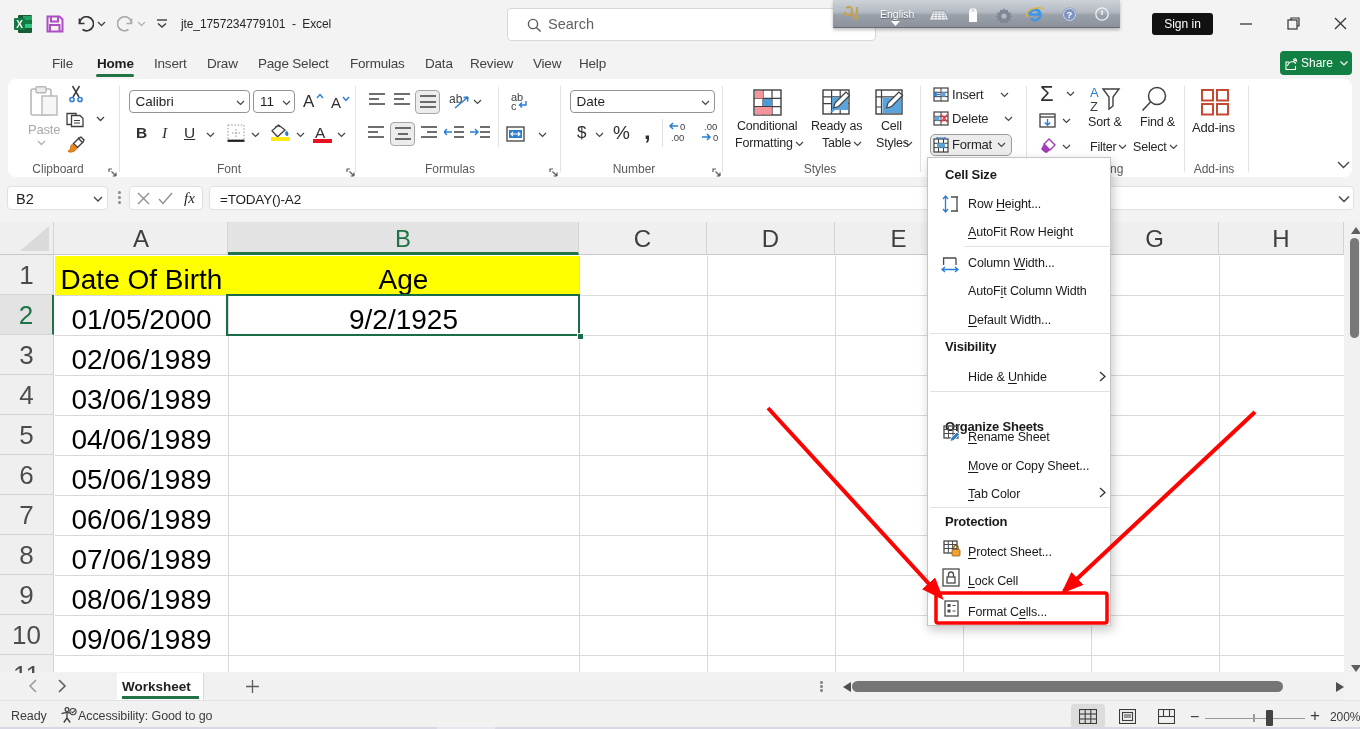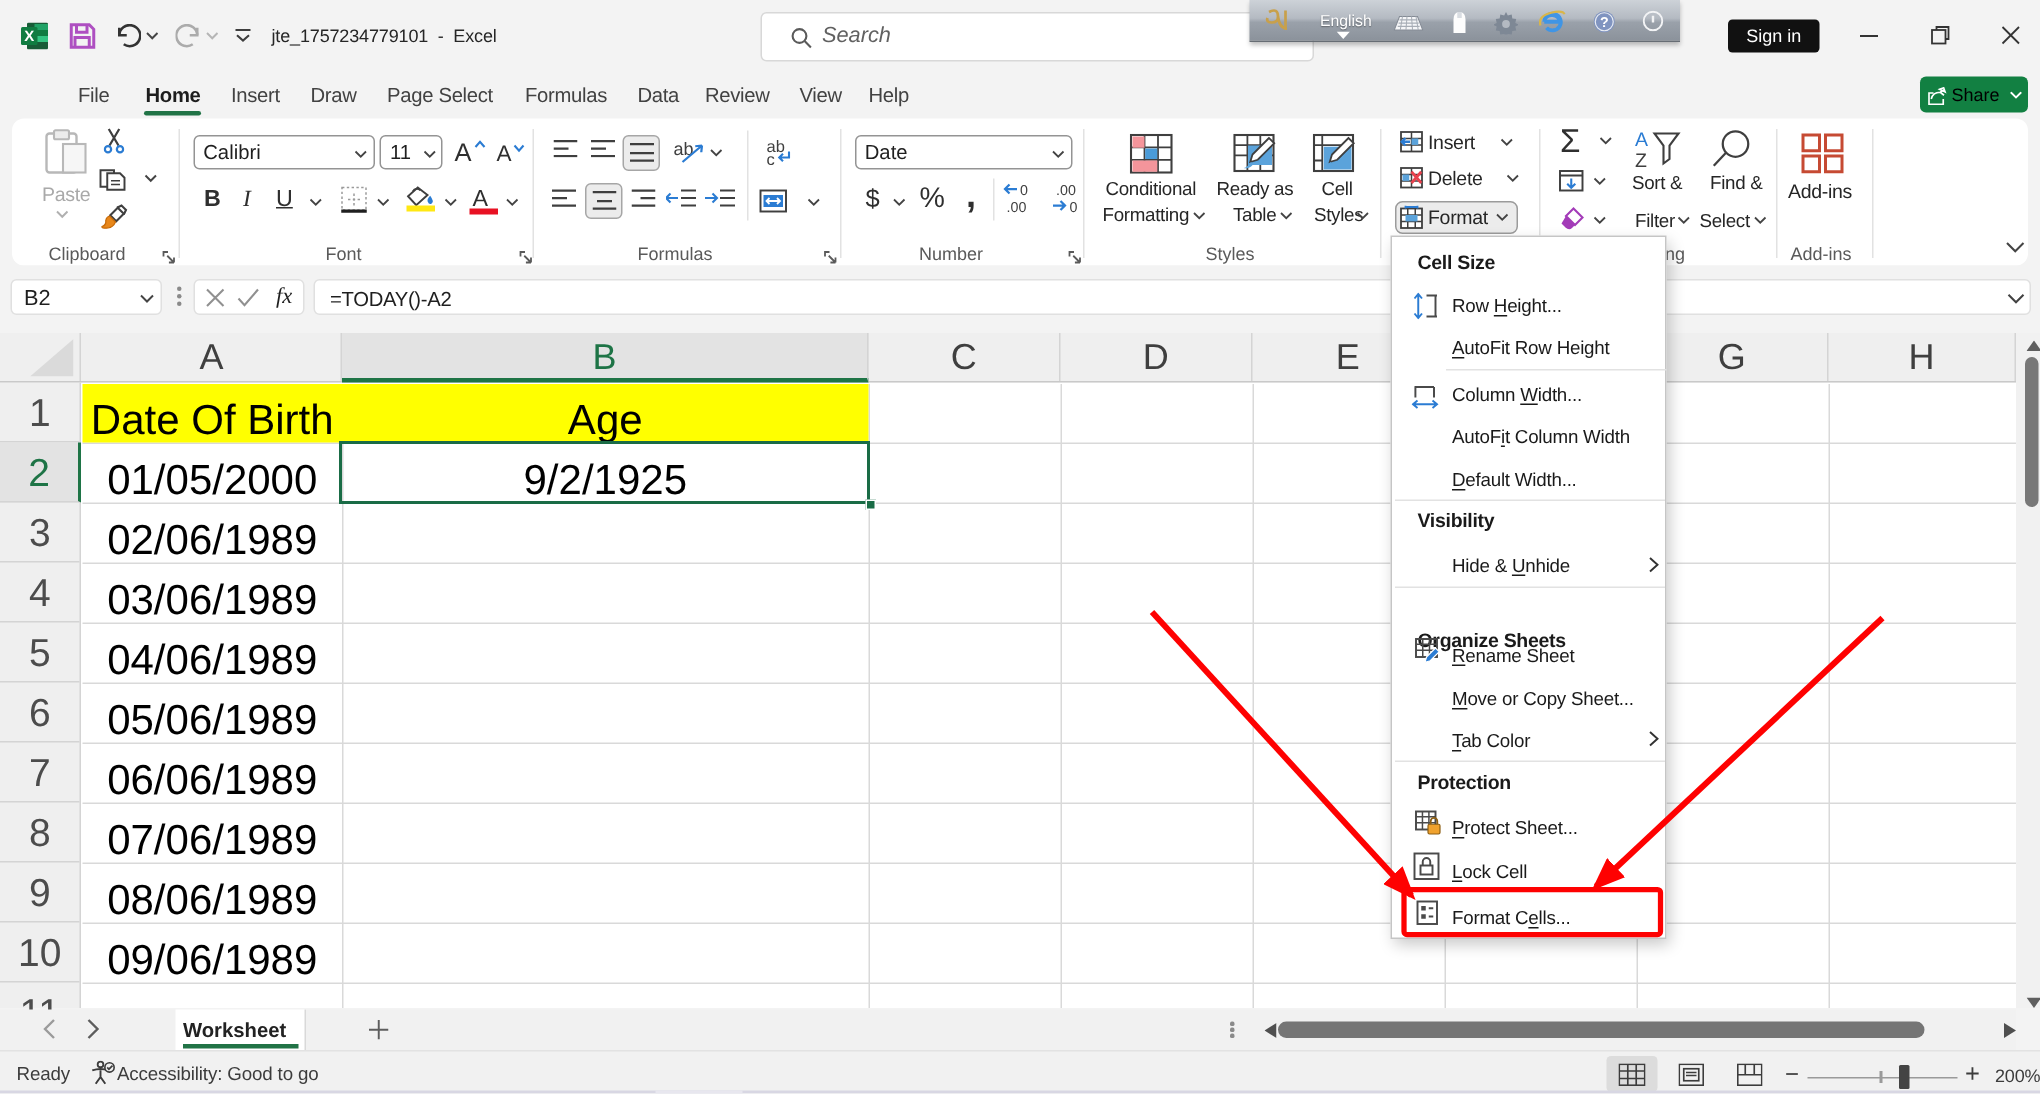--- a/index.html
+++ b/index.html
@@ -3,30 +3,30 @@
 <meta charset="utf-8">
 <style>
 *{margin:0;padding:0;box-sizing:border-box;}
 html,body{width:1360px;height:729px;overflow:hidden;font-family:"Liberation Sans",sans-serif;background:#f3f3f3;}
 .abs{position:absolute;}
 #page{position:relative;width:1360px;height:729px;}
 
 #titlebar{position:absolute;left:0;top:0;width:1360px;height:48px;background:#f3f3f3;}
 #titletext{position:absolute;left:181px;top:17px;font-size:12px;letter-spacing:-0.1px;color:#262626;}
 #searchbox{position:absolute;left:507px;top:8px;width:369px;height:33px;background:#fff;border:1px solid #d8d8d8;border-radius:4px;}
-#searchbox .ph{position:absolute;left:40px;top:7px;font-size:14.5px;color:#616161;font-style:italic;}
+#searchbox .ph{position:absolute;left:40px;top:7px;font-size:14.5px;color:#616161;}
 #signin{position:absolute;left:1152px;top:13px;width:61px;height:22px;background:#111;border-radius:3px;color:#fff;font-size:12px;text-align:center;line-height:22px;}
 
 #langbar{position:absolute;left:833px;top:0;width:287px;height:28px;background:linear-gradient(#cdd2d8 0%,#b4bac2 45%,#9aa1aa 55%,#8b929b 100%);border-bottom:1px solid #676d74;box-shadow:0 2px 3px rgba(0,0,0,.25);}
 
 #tabrow{position:absolute;left:0;top:48px;width:1360px;height:31px;background:#f3f3f3;margin-left:29px;}
 .tab{position:absolute;top:8px;font-size:13.5px;letter-spacing:-0.2px;color:#424242;}
 #tab-home{font-weight:bold;color:#1d1d1d;}
 #home-ul{position:absolute;left:67px;top:26px;width:38px;height:3px;background:#217346;border-radius:2px;}
-#sharebtn{position:absolute;left:1251px;top:2.5px;width:72px;height:24px;background:#128042;border-radius:4px;color:#000000;font-size:12px;}
+#sharebtn{position:absolute;left:1251px;top:2.5px;width:72px;height:24px;background:#128042;border-radius:4px;color:#ffffff;font-size:12px;}
 
 #ribbon{position:absolute;left:8px;top:79px;width:1344px;height:98px;background:#fff;border-radius:8px;}
 .gdiv{position:absolute;top:7px;width:1px;height:86px;background:#e2e2e2;}
 .glabel{position:absolute;top:83px;font-size:12px;color:#5a5a5a;text-align:center;}
 .launcher{position:absolute;top:85px;width:9px;height:9px;}
 .combo{position:absolute;background:#fff;border:1px solid #949494;border-radius:4px;font-size:13.5px;color:#1f1f1f;}
 .btxt{font-size:13px;letter-spacing:-0.2px;color:#262626;}
 
 #fbar{position:absolute;left:0;top:177px;width:1360px;height:45px;background:#f3f3f3;}
 .fbox{position:absolute;top:9px;height:24px;background:#fff;border:1px solid #e0e0e0;border-radius:4px;}

